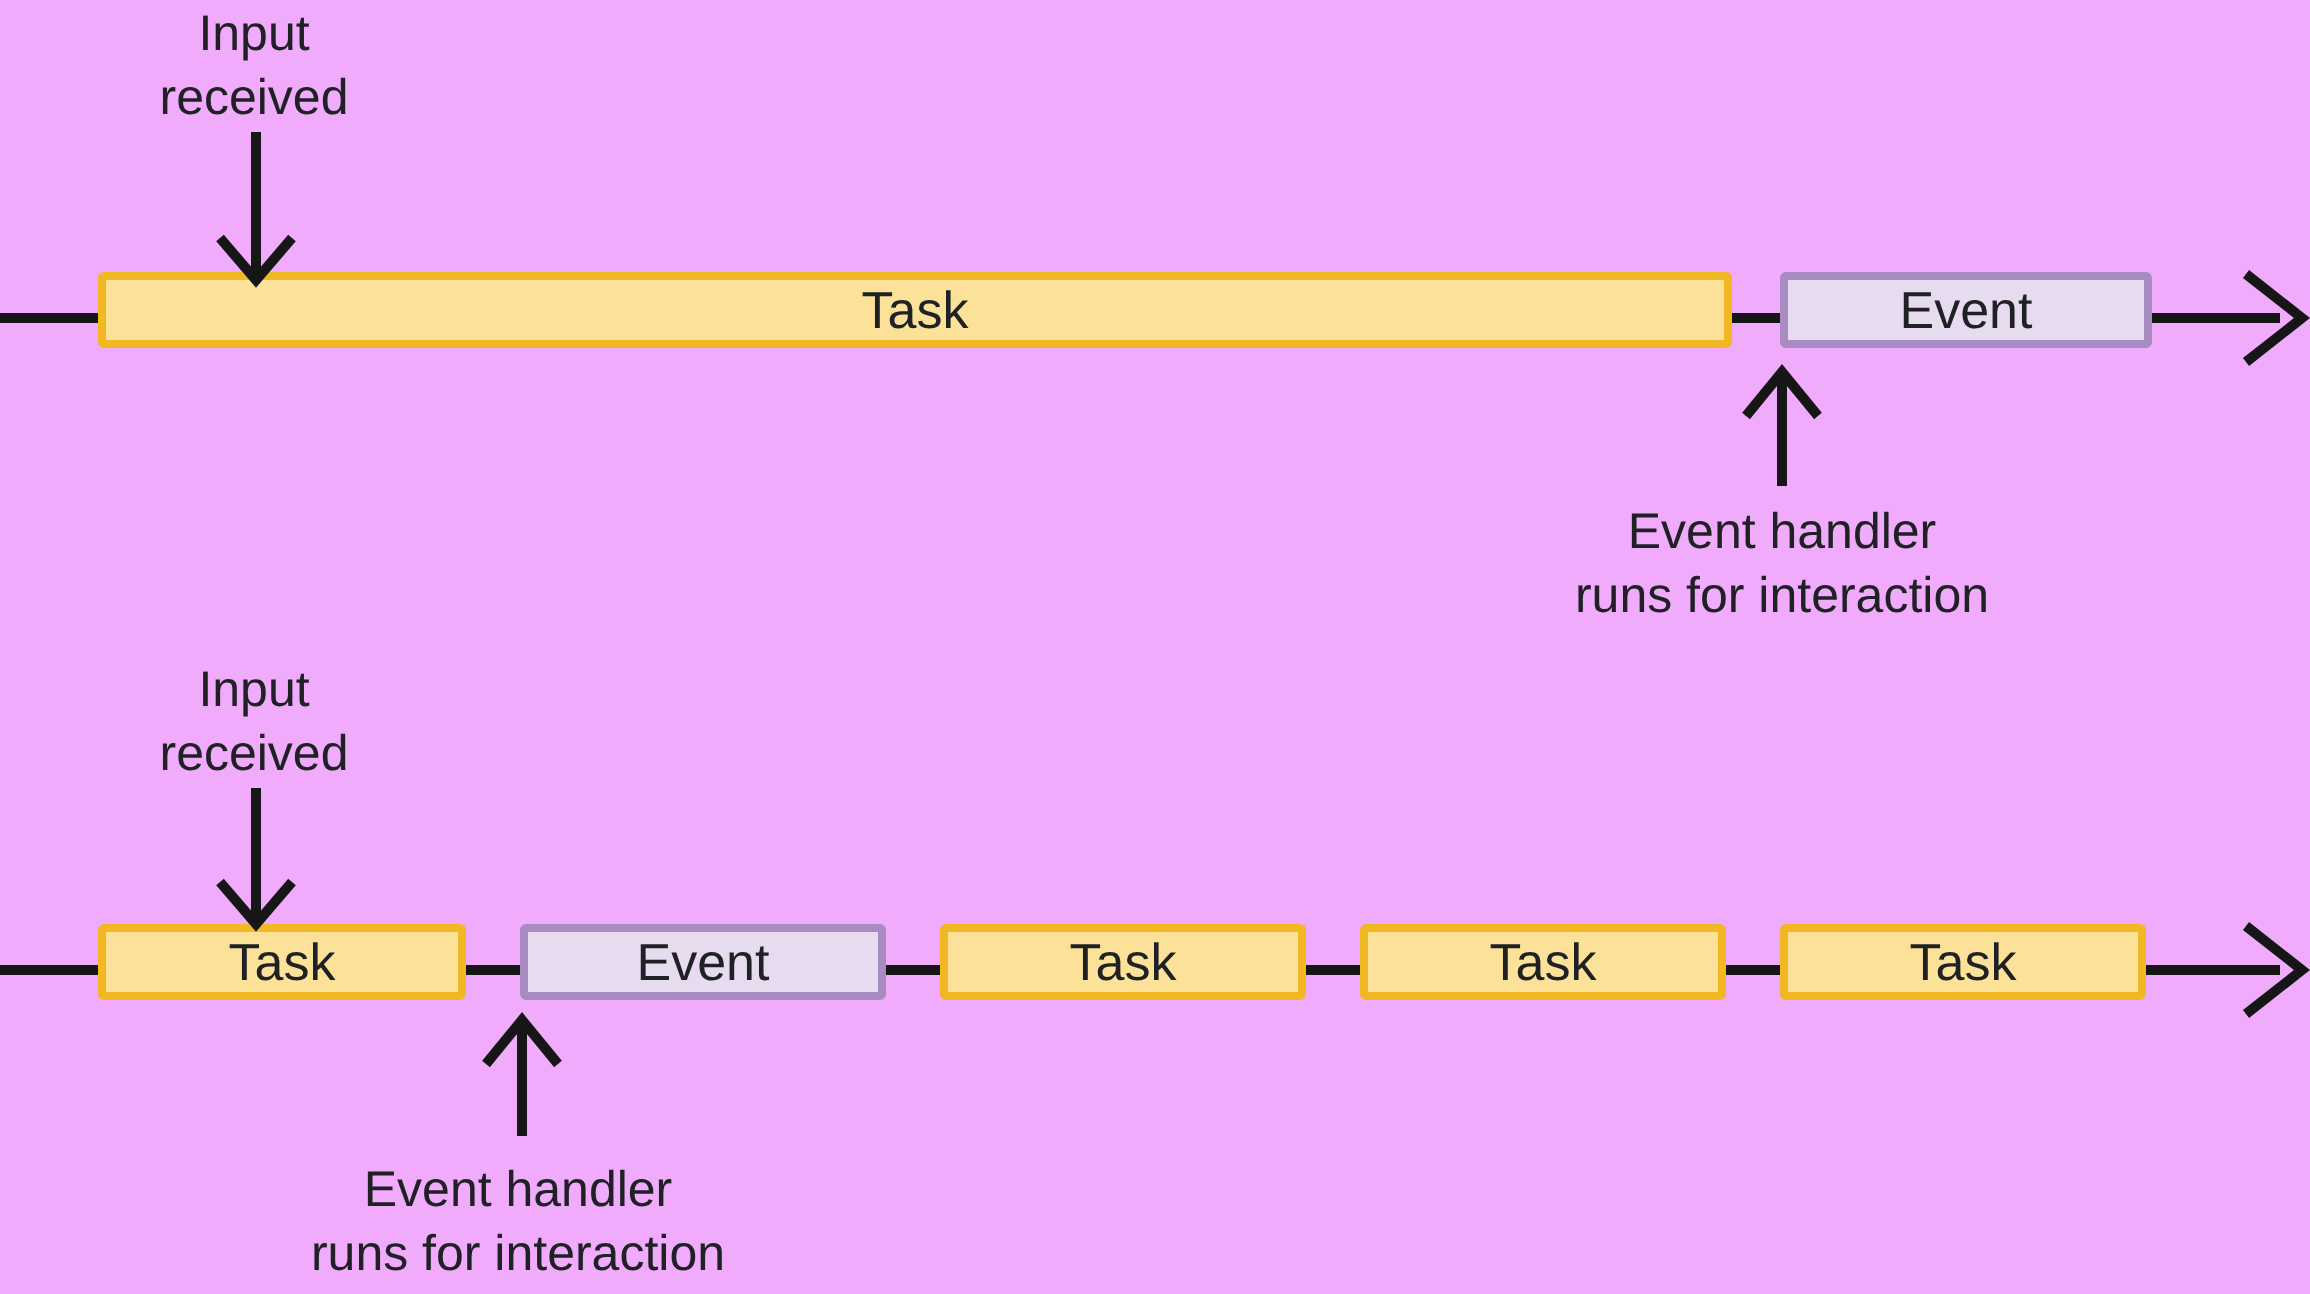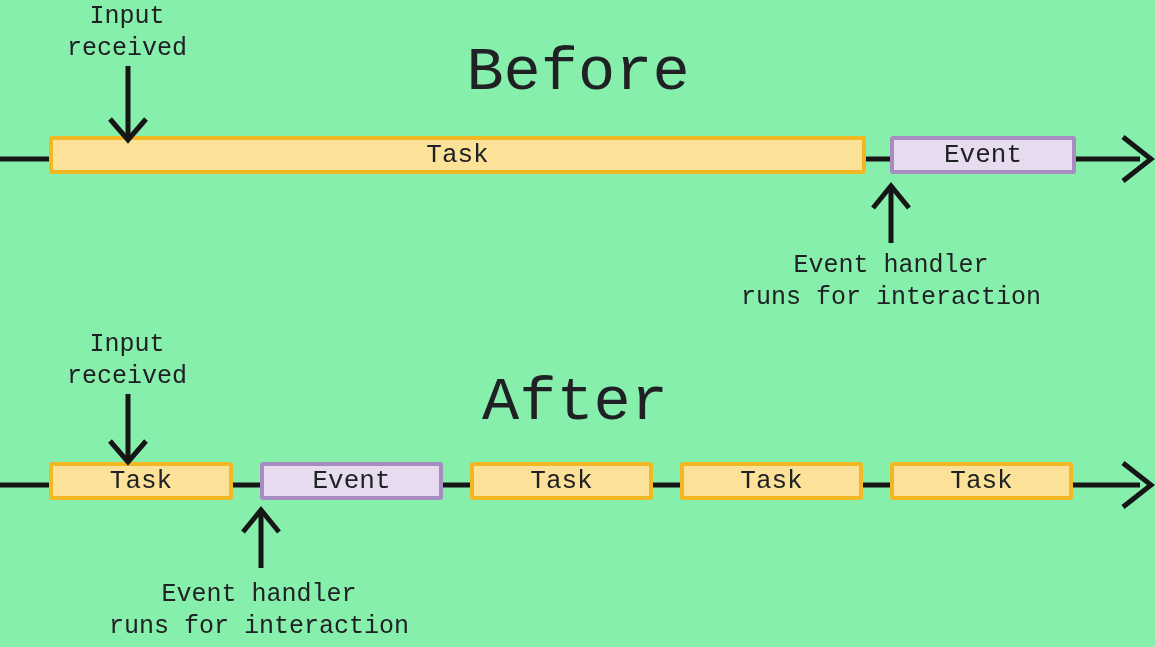--- a/index.html
+++ b/index.html
@@ -1,21 +1,21 @@
 <!DOCTYPE html>
 <html style="--task-fill: #FBE298; --task-border: #F2B824; --event-fill: #E7DBF0; --event-border: #A88BC0; --line: #161616; --text: #202124;"><head>
 <meta charset="utf-8">
 <style>
   html, body { margin: 0; padding: 0; background: #ffffff; }
   .canvas {
     position: relative;
     width: 1155px;
     height: 647px;
-    background: #86efac;
-    font-family: Liberation Mono, monospace;
+    background: #f0abfc;
+    font-family: Liberation Sans, sans-serif;
     color: var(--text, #202124);
     overflow: hidden;
   }
   .layer {
     position: absolute;
     left: 0; top: 0;
     width: 1155px; height: 647px;
     pointer-events: none;
   }
   .layer.lines  { z-index: 0; }
@@ -68,41 +68,39 @@
     <path d="M1123 137 L1151 159 L1123 181"></path>
     <line x1="0" y1="485" x2="1140" y2="485"></line>
     <path d="M1123 463 L1151 485 L1123 507"></path>
   </svg>
 
   <div class="lbl" style="left:27px; top:1px; width:200px;">
     <span>Input</span>
     <span>received</span>
   </div>
 
-  <div class="title" style="left:378px; top:38px; width:400px;">Before</div>
 
   <div class="box task" style="left:49px; top:136px; width:817px;">
     <span>Task</span>
   </div>
 
   <div class="box event" style="left:890px; top:136px; width:186px;">
     <span>Event</span>
   </div>
 
   <div class="lbl" style="left:741px; top:250px; width:300px;">
     <span>Event handler</span>
     <span>runs for interaction</span>
   </div>
 
   <div class="lbl" style="left:27px; top:329px; width:200px;">
     <span>Input</span>
     <span>received</span>
   </div>
 
-  <div class="title" style="left:375px; top:368px; width:400px;">After</div>
 
   <div class="box task" style="left:49px; top:462px; width:184px;">
     <span>Task</span>
   </div>
 
   <div class="box event" style="left:260px; top:462px; width:183px;">
     <span>Event</span>
   </div>
 
   <div class="box task" style="left:470px; top:462px; width:183px;">

